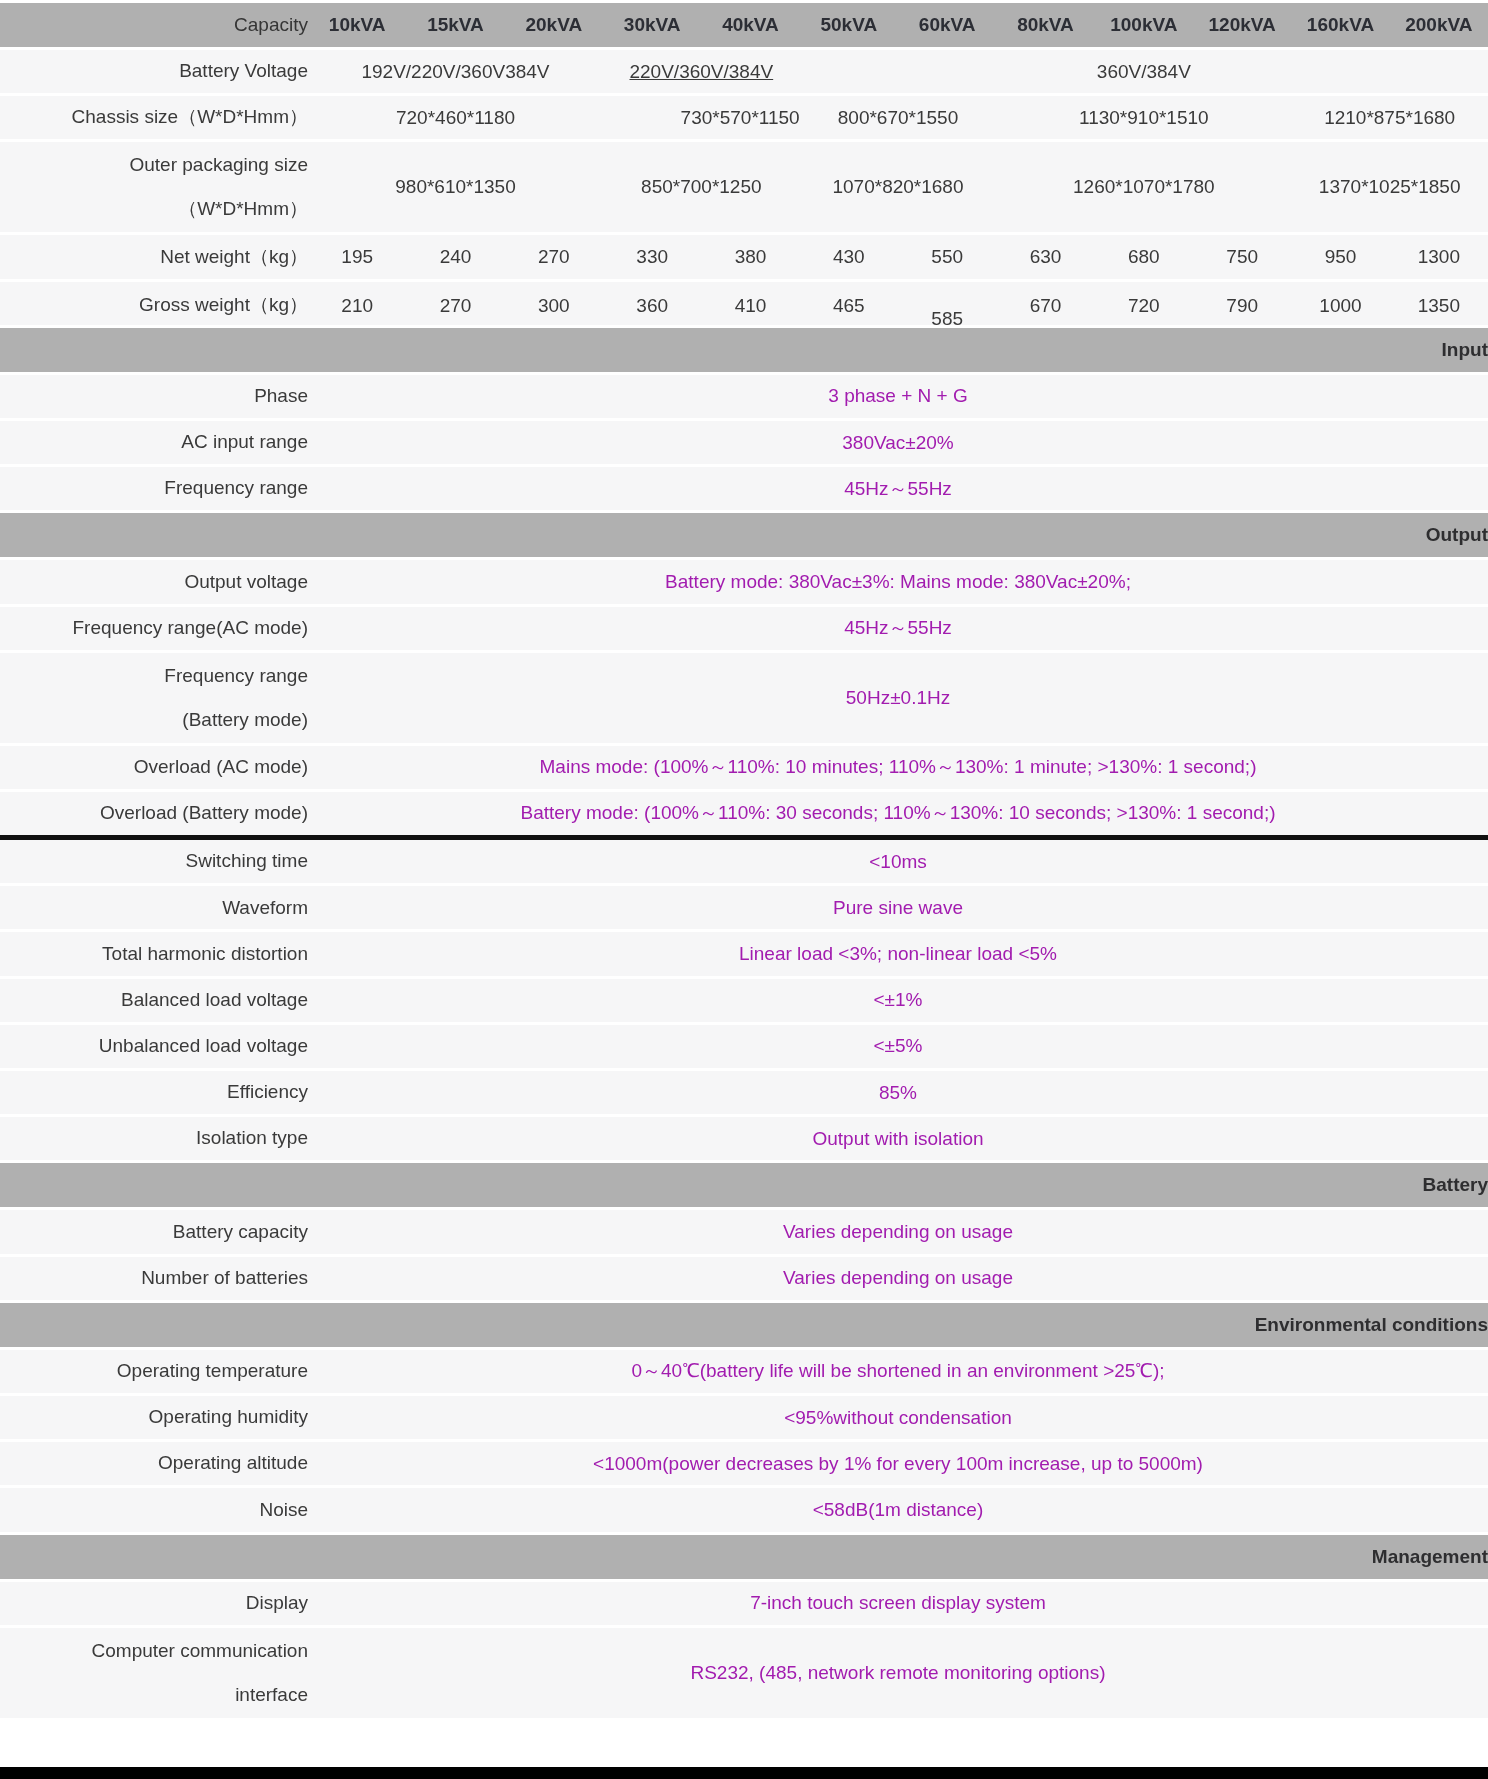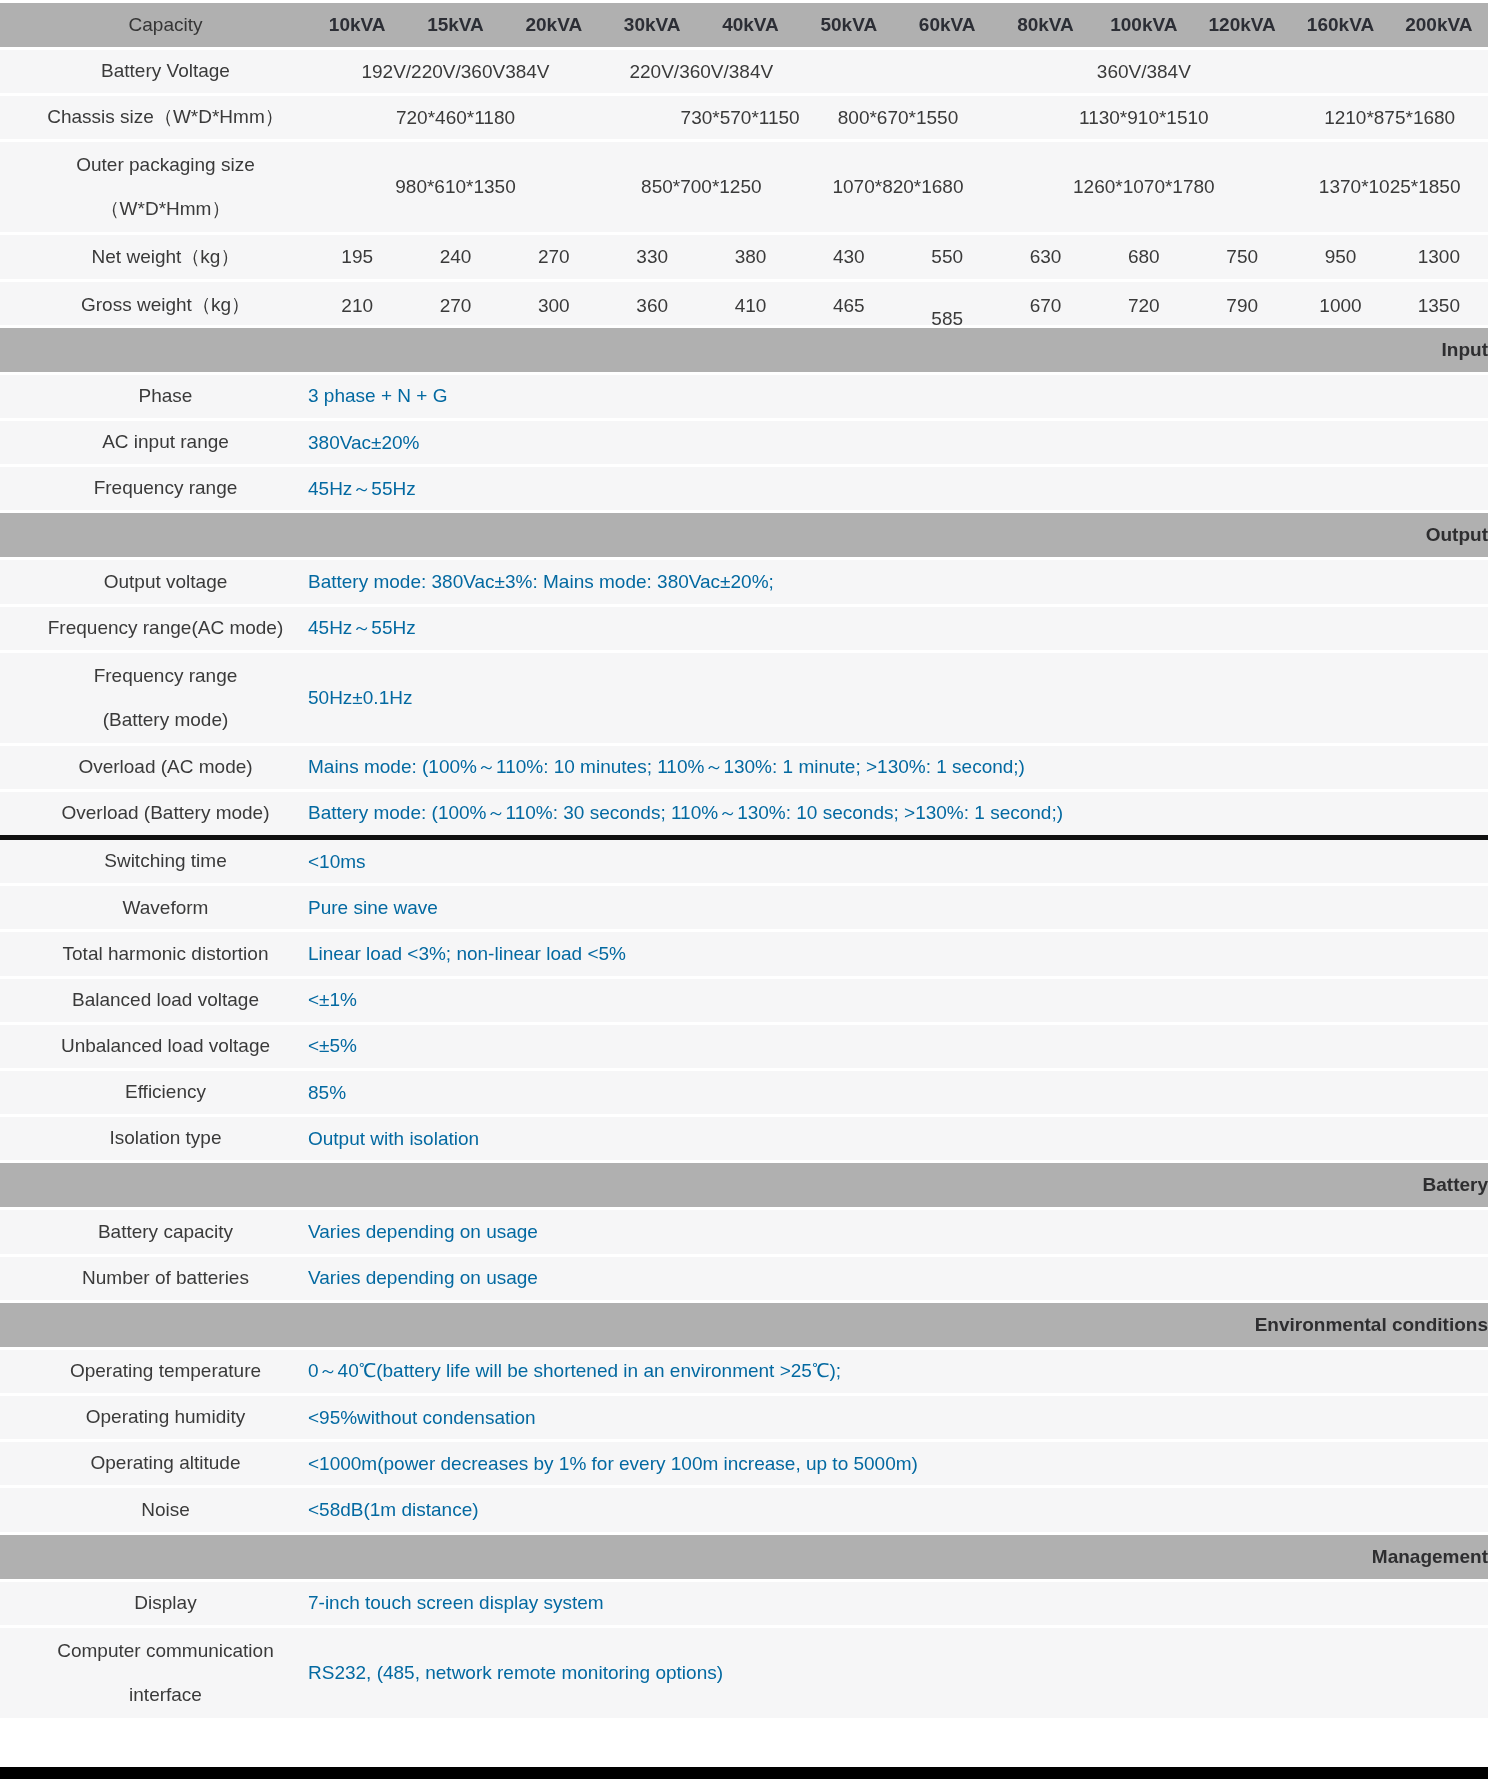--- a/index.html
+++ b/index.html
@@ -38,42 +38,42 @@
     flex:0 0 auto;
   }
   .section-title {
     font-size:19px; font-weight:700; color:#2e2e30;
   }
   .row-label {
     grid-column:1;
     padding-left:23px;
     font-size:19px;
     color:#3a3a3a;
-    text-align:center;
+    text-align:right;
     white-space:pre-line;
     line-height:1.3;
   }
   .tall .row-label { line-height:44px; }
   .header-label { color:#353535; }
   .col-head {
     text-align:center;
     font-size:19px;
     font-weight:700;
     color:#2c2e35;
   }
   .cell-value {
     text-align:center;
     font-size:19px;
     color:#3a3a3a;
   }
   .kv-value {
     grid-column:2 / -1;
-    text-align:left;
-    font-size:19px;
-    color:#0369a1;
+    text-align:center;
+    font-size:19px;
+    color:#a21caf;
   }
   .divider {
     height:5px;
     background:#101010;
     margin-top:-3px;
     margin-bottom:0;
     flex:0 0 auto;
   }
   .footer-bar {
     height:12px;
@@ -98,21 +98,21 @@
         <div class="col-head">60kVA</div>
         <div class="col-head">80kVA</div>
         <div class="col-head">100kVA</div>
         <div class="col-head">120kVA</div>
         <div class="col-head">160kVA</div>
         <div class="col-head">200kVA</div>
       </div>
       <div class="grid-row single">
         <div class="row-label">Battery Voltage</div>
         <div class="cell-value" style="grid-column: span 3;">192V/220V/360V384V</div>
-        <div class="cell-value" style="grid-column: span 2;">220V/360V/384V</div>
+        <div class="cell-value" style="grid-column: span 2; text-decoration: underline;">220V/360V/384V</div>
         <div class="cell-value" style="grid-column: span 7;">360V/384V</div>
       </div>
       <div class="grid-row single">
         <div class="row-label">Chassis size（W*D*Hmm）</div>
         <div class="cell-value" style="grid-column: span 3;">720*460*1180</div>
         <div class="cell-value" style="grid-column: span 2; text-align: right;">730*570*1150</div>
         <div class="cell-value" style="grid-column: span 2;">800*670*1550</div>
         <div class="cell-value" style="grid-column: span 3;">1130*910*1510</div>
         <div class="cell-value" style="grid-column: span 2;">1210*875*1680</div>
       </div>

